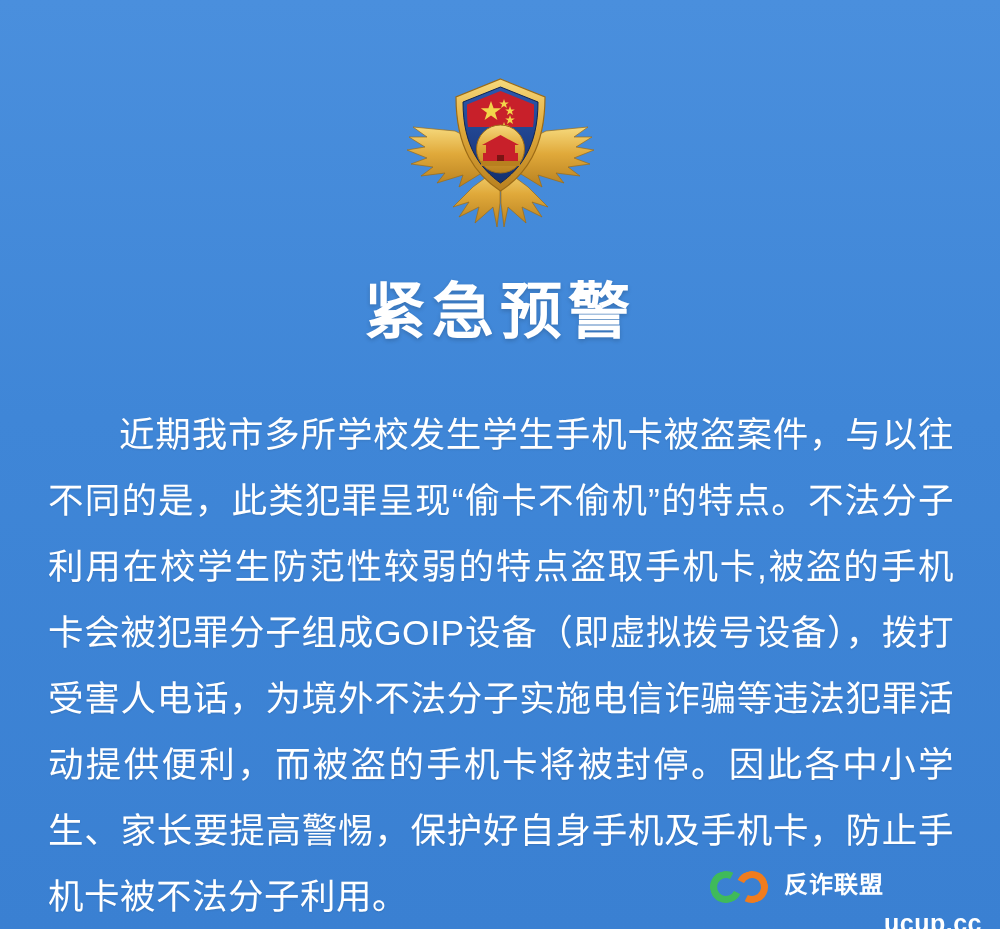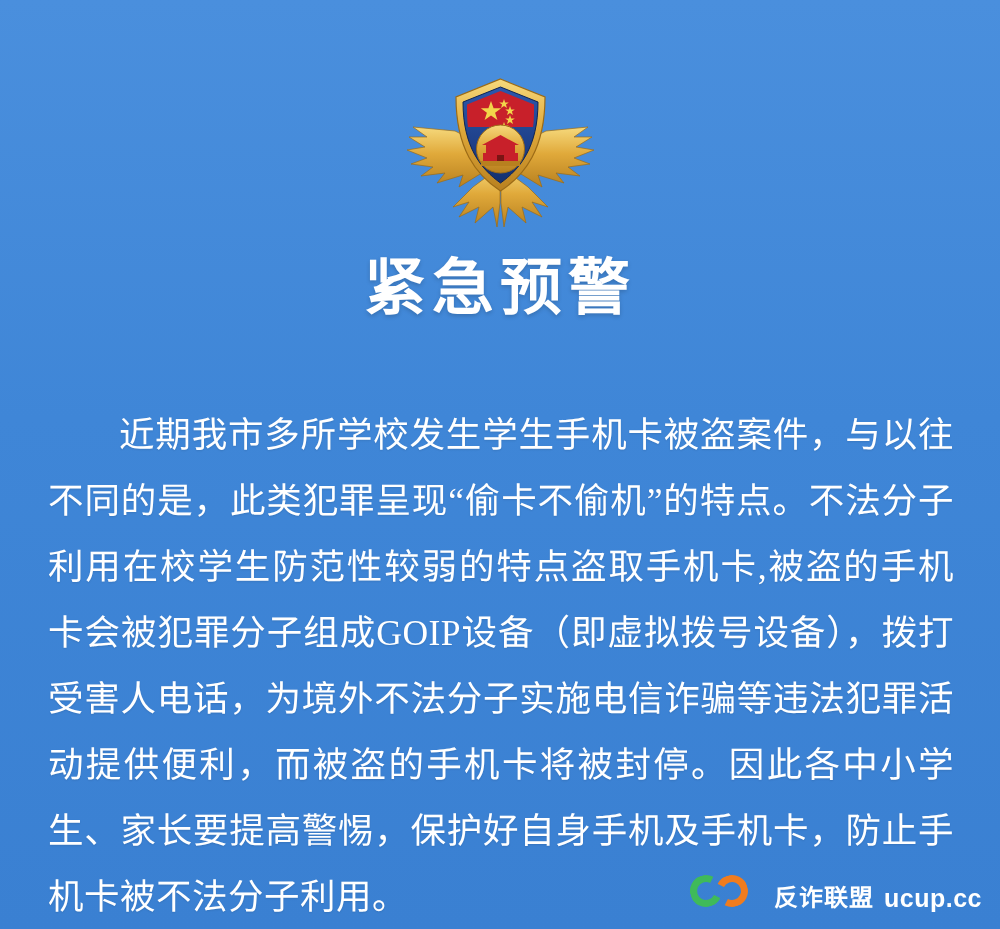--- a/index.html
+++ b/index.html
@@ -36,21 +36,21 @@
   }
   .emblem {
     width: 215px;
     height: 180px;
     position: relative;
   }
 
   
   .title {
     position: absolute;
-    top: 252px;
+    top: 276px;
     left: 0;
     width: 1000px;
     text-align: center;
     color: #ffffff;
     font-size: 62px;
     font-weight: bold;
     letter-spacing: 6px;
     line-height: 1.15;
     text-shadow: 0 2px 4px rgba(0,0,0,0.18);
   }
@@ -63,31 +63,29 @@
     width: 906px;
     color: #ffffff;
     font-size: 35.5px;
     line-height: 66px;
     letter-spacing: 0.5px;
     text-align: justify;
     text-justify: inter-ideograph;
     text-indent: 71px;
     font-weight: 400;
     text-shadow: 0 1px 2px rgba(0,0,0,0.10);
-    font-family: Liberation Serif, serif;
   }
 
   
   .watermark {
     position: absolute;
     right: 18px;
     bottom: 16px;
     display: flex;
-    align-items: flex-end;
-    gap: 10px;
+    align-items: flex-start;
     height: 48px;
   }
   .wm-logo {
     width: 74px;
     height: 44px;
     position: relative;
     flex: 0 0 auto;
   }
   .wm-ring {
     position: absolute;

